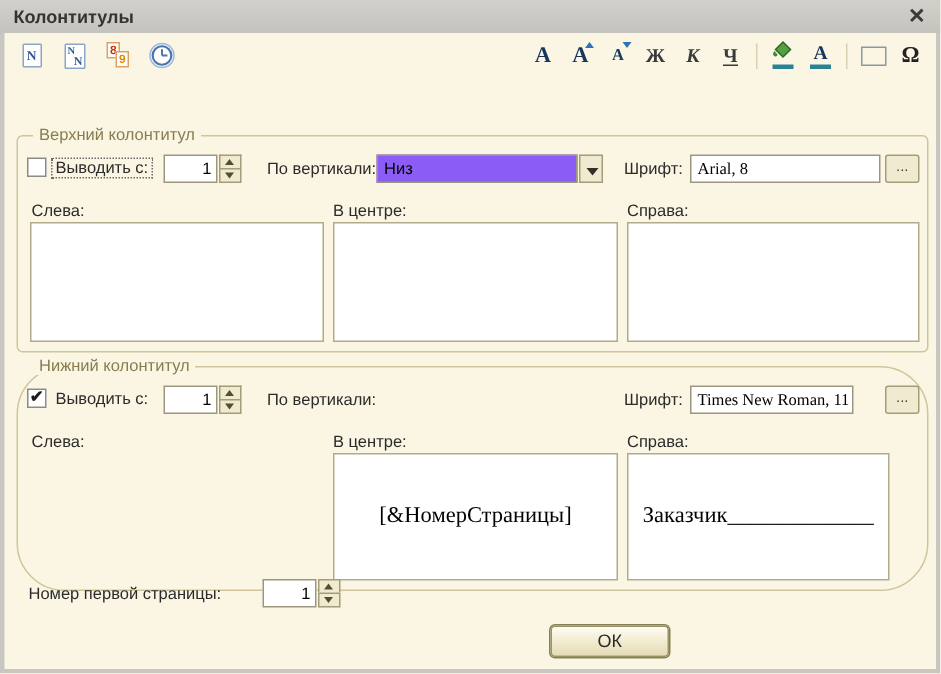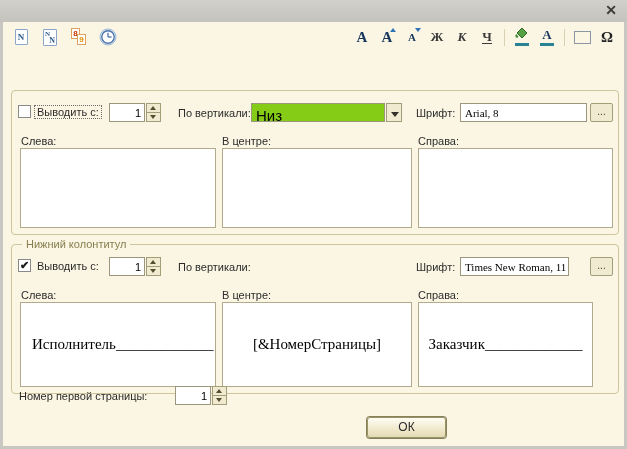--- a/index.html
+++ b/index.html
@@ -43,42 +43,42 @@
   .pic-ic { width:17px; height:13px; border:1px solid #8b97a5; overflow:hidden; }
   .pic-ic .sky { height:8px; background:#a9c8e8; }
   .pic-ic .grass { height:5px; background:#4f8f3f; }
   .omega { font-family:"Liberation Serif", serif; font-size:15px; font-weight:600; color:#222; }
 
   
   .group { position:absolute; left:8px; width:608px; border:1px solid #cfc49c; border-radius:4px; }
   .group-title { position:absolute; left:10px; top:-7px; background:#fbf6e3; padding:0 4px;
                  font-size:11px; color:#877d4f; }
   .g1 { top:68px; height:145px; }
-  .g2 { top:222px; height:150px; }
+  .g2 { top:222px; height:150px;border-radius:32px; }
 
   .lbl { position:absolute; font-size:11px; color:#2b2b2b; white-space:nowrap; }
   .focus-dotted { outline:1px dotted #6b6b6b; }
 
   .checkbox { position:absolute; width:13px; height:13px; background:#fff; border:1px solid #8a8a8a;
               display:flex; align-items:center; justify-content:center; }
   .checkbox .mark { font-size:11px; font-weight:bold; color:#1c1c1c; line-height:11px; }
 
   .spinner { position:absolute; display:flex; height:19px; }
   .spin-field { width:36px; height:19px; background:#fff; border:1px solid #9c967d;
                 font-size:11px; color:#000; text-align:right; padding:3px 3px 0 0; }
   .spin-btns { width:15px; height:19px; display:flex; flex-direction:column; margin-left:1px; }
   .spin-up,.spin-dn { flex:1; background:#f0ead0; border:1px solid #a49d7a; position:relative; }
   .spin-up { border-bottom-width:0; }
   .spin-up::after { content:""; position:absolute; left:3px; top:2px; border-left:3px solid transparent;
                     border-right:3px solid transparent; border-bottom:4px solid #564d2e; }
   .spin-dn::after { content:""; position:absolute; left:3px; top:2px; border-left:3px solid transparent;
                     border-right:3px solid transparent; border-top:4px solid #564d2e; }
 
   .dropdown { position:absolute; display:flex; height:19px; }
-  .dd-field { background:#84cc16; border:1px solid #9c967d; font-size:15px; color:#000;
+  .dd-field { background:#8b5cf6; border:1px solid #9c967d; font-size:11px; color:#000;
               padding:3px 0 0 4px; }
   .dd-btn { width:16px; height:19px; background:#f0ead0; border:1px solid #a49d7a; margin-left:1px; position:relative; }
   .dd-btn::after { content:""; position:absolute; left:4px; top:8px; border-left:4px solid transparent;
                    border-right:4px solid transparent; border-top:5px solid #33302a; }
 
   .txtfield { position:absolute; background:#fff; border:1px solid #9c967d; height:19px;
               font-size:11px; color:#000; padding:3px 0 0 4px; white-space:nowrap; overflow:hidden;font-family:Liberation Serif, serif; }
   .dots-btn { position:absolute; height:19px; width:23px; background:#f0ead0; border:1px solid #a49d7a;
               font-size:10px; color:#4a442c; text-align:center; line-height:16px; border-radius:2px; }
 
@@ -90,20 +90,21 @@
   .btn { position:absolute; height:21px; width:79px; border:1px solid #9a9366; border-radius:3px;
          background:linear-gradient(#fffdf4,#efe8ca 60%,#e4dbb6); font-size:12px; color:#2b2b2b;
          text-align:center; line-height:19px; font-family:"Liberation Sans",sans-serif; }
   .btn-default { box-shadow:0 0 0 1px #86815a;text-align:center; }
 </style>
 </head>
 <body>
 
 <div class="window">
   <div class="titlebar">
+    <span class="title">Колонтитулы</span>
     <span class="close">✕</span>
   </div>
 
   <div class="body">
 
     <div class="toolbar">
       <div class="tb-left">
         <div class="tbi">
           <span class="doc">N</span>
         </div>
@@ -168,20 +169,21 @@
             <span class="sky"></span><span class="grass"></span>
           </span>
         </div>
         <div class="tbi">
           <span class="omega">Ω</span>
         </div>
       </div>
     </div>
 
     <div class="group g1">
+      <span class="group-title">Верхний колонтитул</span>
 
       <span class="checkbox" style="left:6px; top:14px;">
         <span class="mark"></span>
       </span>
       <span class="lbl focus-dotted" style="left:23px; top:15px; padding:0 2px;">Выводить с:</span>
 
       <span class="spinner" style="left:97px; top:12px;">
         <span class="spin-field">1</span>
         <span class="spin-btns">
           <span class="spin-up"></span>
@@ -227,21 +229,20 @@
       <span class="lbl" style="left:166px; top:16px;">По вертикали:</span>
 
       <span class="lbl" style="left:404px; top:16px;">Шрифт:</span>
       <span class="txtfield" style="left:448px; top:12px; width:109px;">Times New Roman, 11</span>
       <span class="dots-btn" style="left:578px; top:12px;">...</span>
 
       <span class="lbl" style="left:9px; top:44px;">Слева:</span>
       <span class="lbl" style="left:210px; top:44px;">В центре:</span>
       <span class="lbl" style="left:406px; top:44px;">Справа:</span>
 
-      <div class="textarea ta-left" style="left:8px; top:57px; width:196px; height:85px;">Исполнитель_____________</div>
       <div class="textarea ta-center" style="left:210px; top:57px; width:190px; height:85px;">[&amp;НомерСтраницы]</div>
       <div class="textarea ta-center" style="left:406px; top:57px; width:175px; height:85px;">Заказчик_____________</div>
     </div>
 
     <span class="lbl" style="left:16px; top:368px;">Номер первой страницы:</span>
     <span class="spinner" style="left:172px; top:364px;">
       <span class="spin-field">1</span>
       <span class="spin-btns">
         <span class="spin-up"></span>
         <span class="spin-dn"></span>

